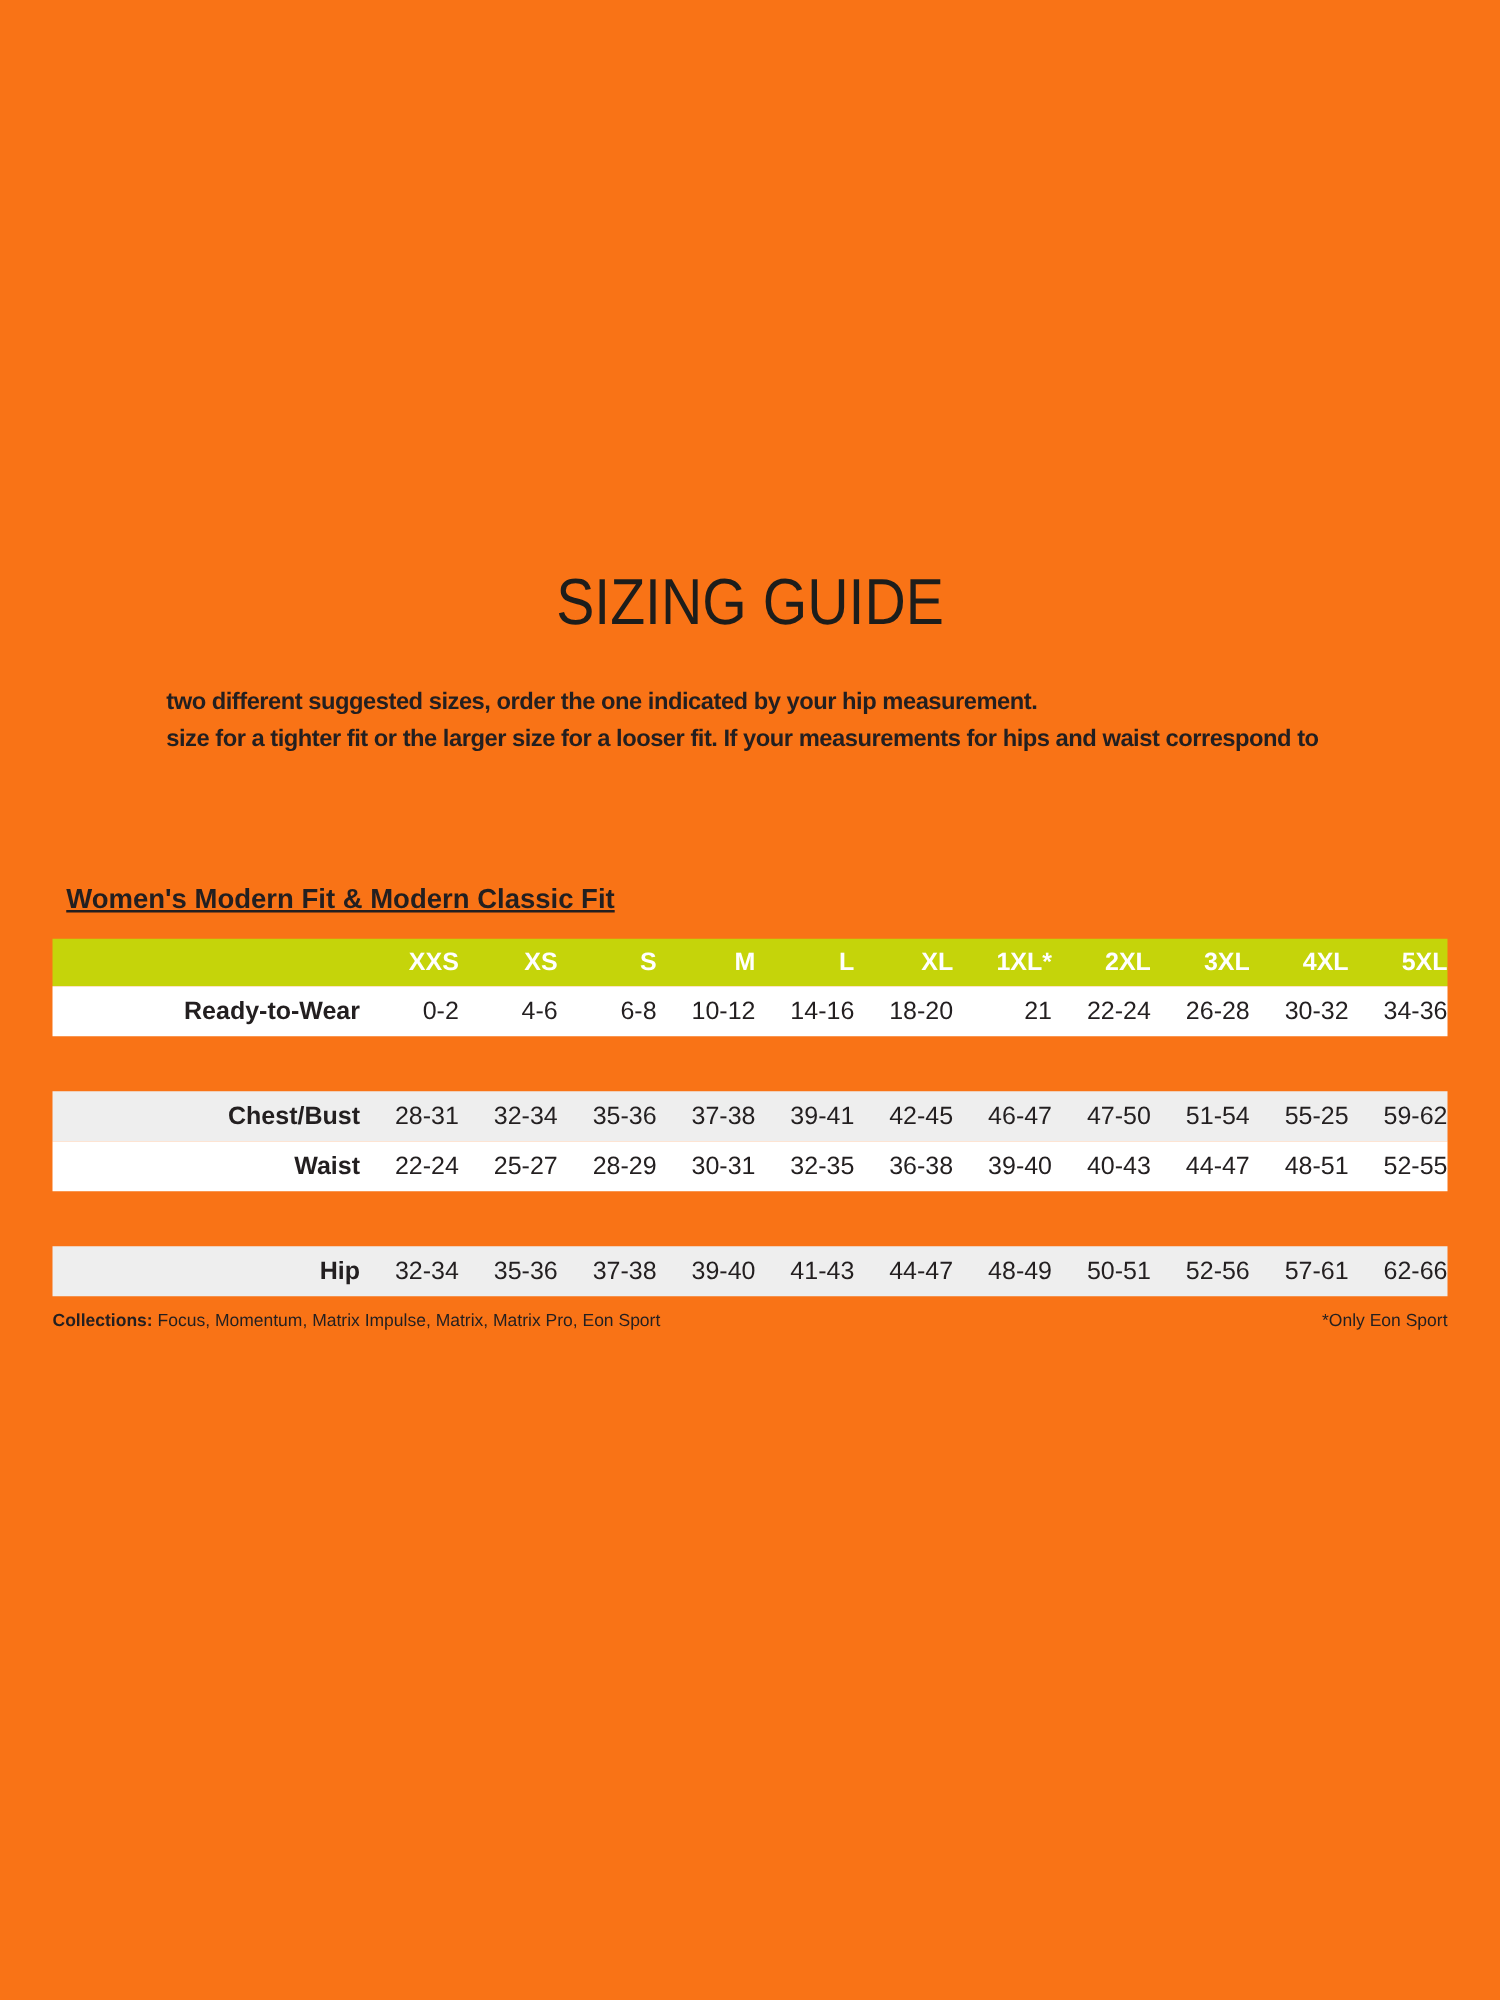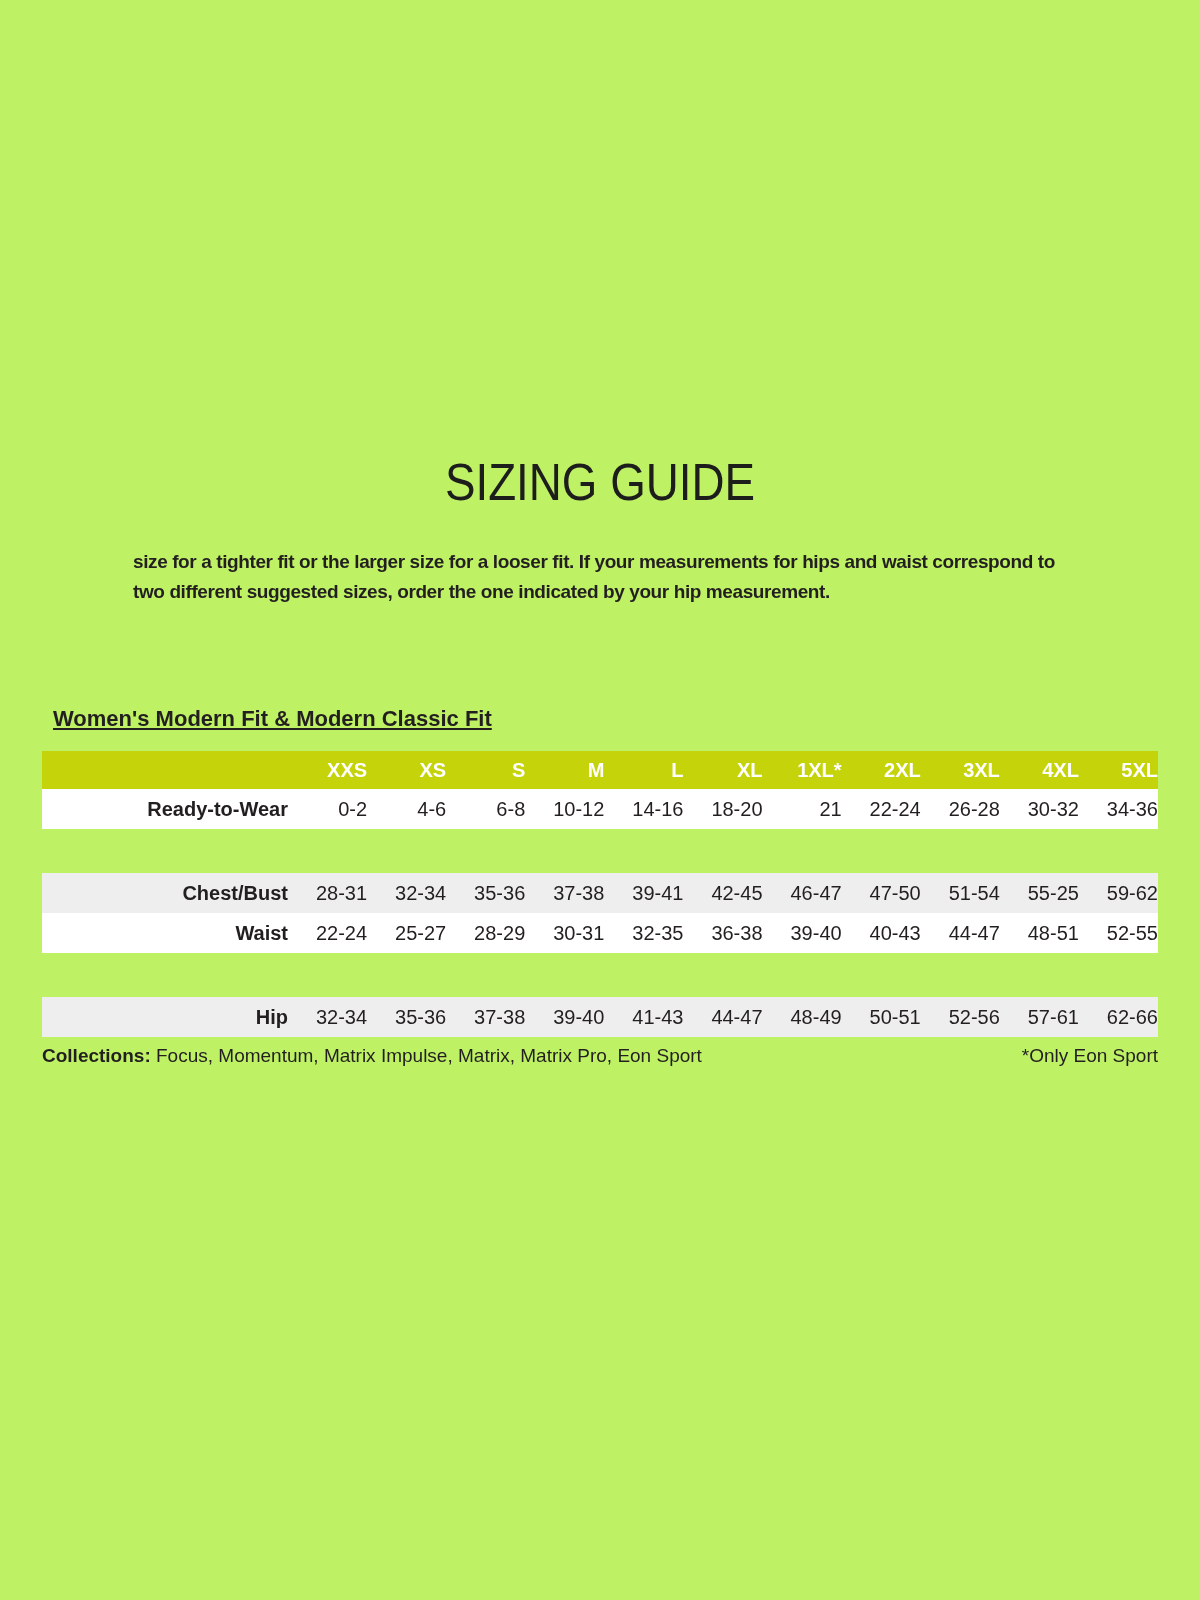--- a/index.html
+++ b/index.html
@@ -8,21 +8,21 @@
     width: 1200px;
     height: 1600px;
     background: #ffffff;
     font-family: "Liberation Sans", sans-serif;
     color: #231f20;
   }
   .page {
     position: relative;
     width: 1200px;
     height: 1600px;
-    background: #bef264;
+    background: #f97316;
     overflow: hidden;
   }
   .main-title {
     position: absolute;
     top: 452px;
     left: 0;
     width: 100%;
     margin: 0;
     text-align: center;
     font-size: 52px;
@@ -80,35 +80,35 @@
     line-height: 1;
   }
   .trow.head .cell { font-weight: 700; font-size: 20px; }
   .cell.label { font-weight: 700; }
 
   .footnote {
     margin-top: 8px;
     display: flex;
     justify-content: space-between;
     align-items: flex-end;
-    font-size: 19px;
+    font-size: 14px;
     line-height: 22px;
   }
   .footnote .strong { font-weight: 700; }
 </style>
 </head>
 <body>
 
 <div class="page">
 
   <h1 class="main-title">SIZING GUIDE</h1>
 
   <div class="intro">
+    <div class="line">two different suggested sizes, order the one indicated by your hip measurement.</div>
     <div class="line">size for a tighter fit or the larger size for a looser fit. If your measurements for hips and waist correspond to</div>
-    <div class="line">two different suggested sizes, order the one indicated by your hip measurement.</div>
   </div>
 
   <div class="sheet">
 
     <h2 class="section-title">Women's Modern Fit &amp; Modern Classic Fit</h2>
 
     <div class="size-table">
 
       <div class="trow head">
         <div class="cell label"></div>

